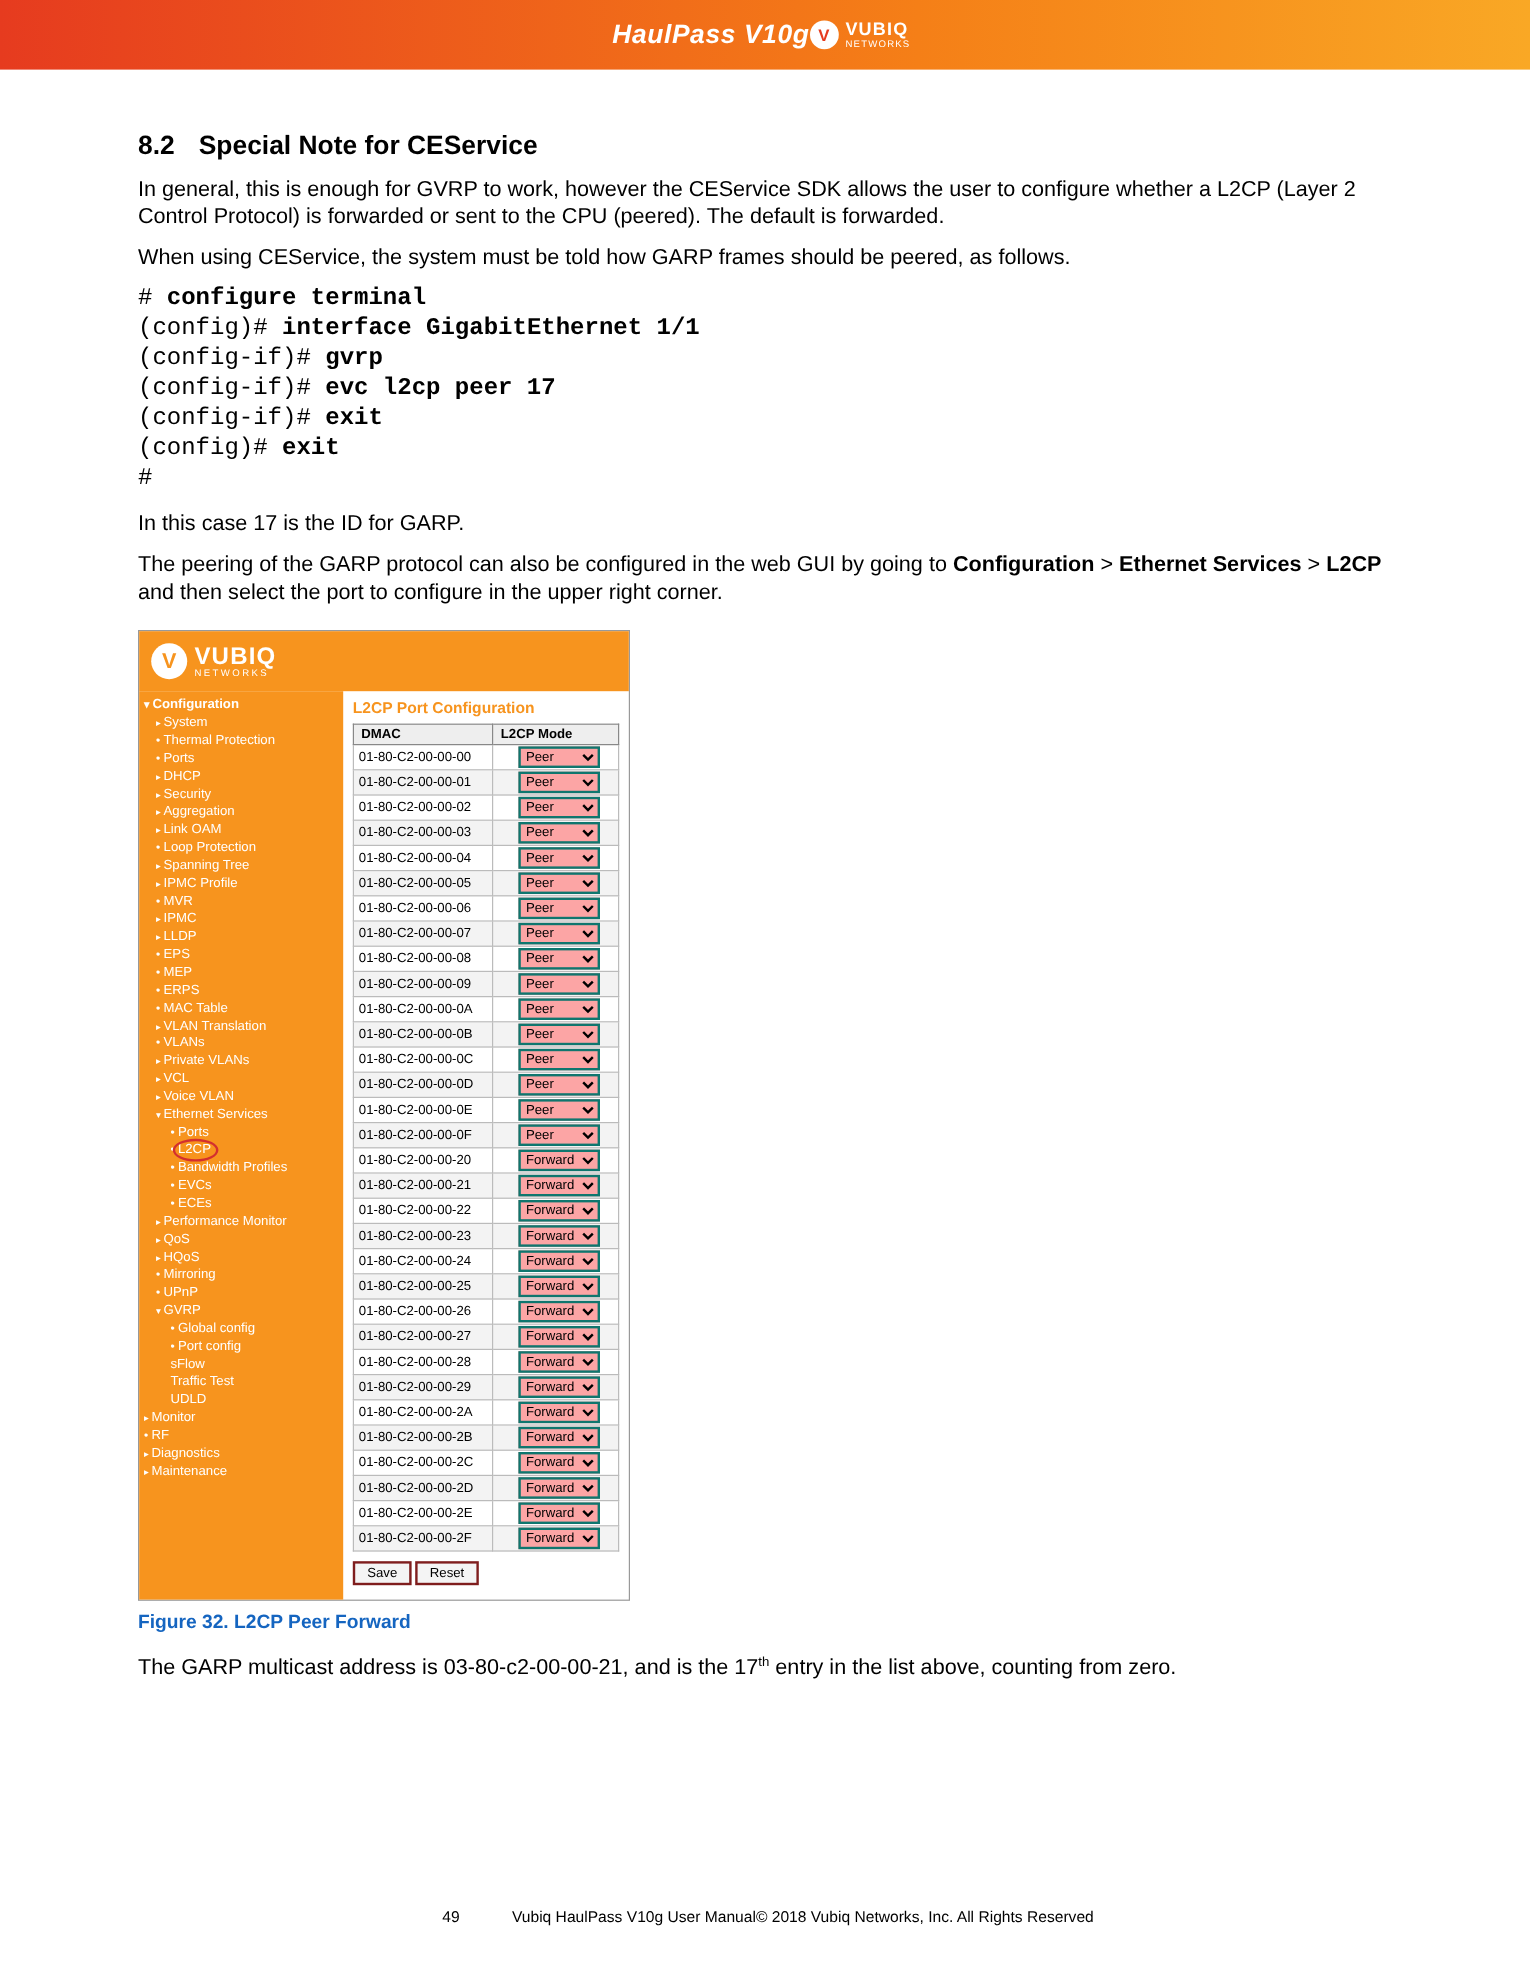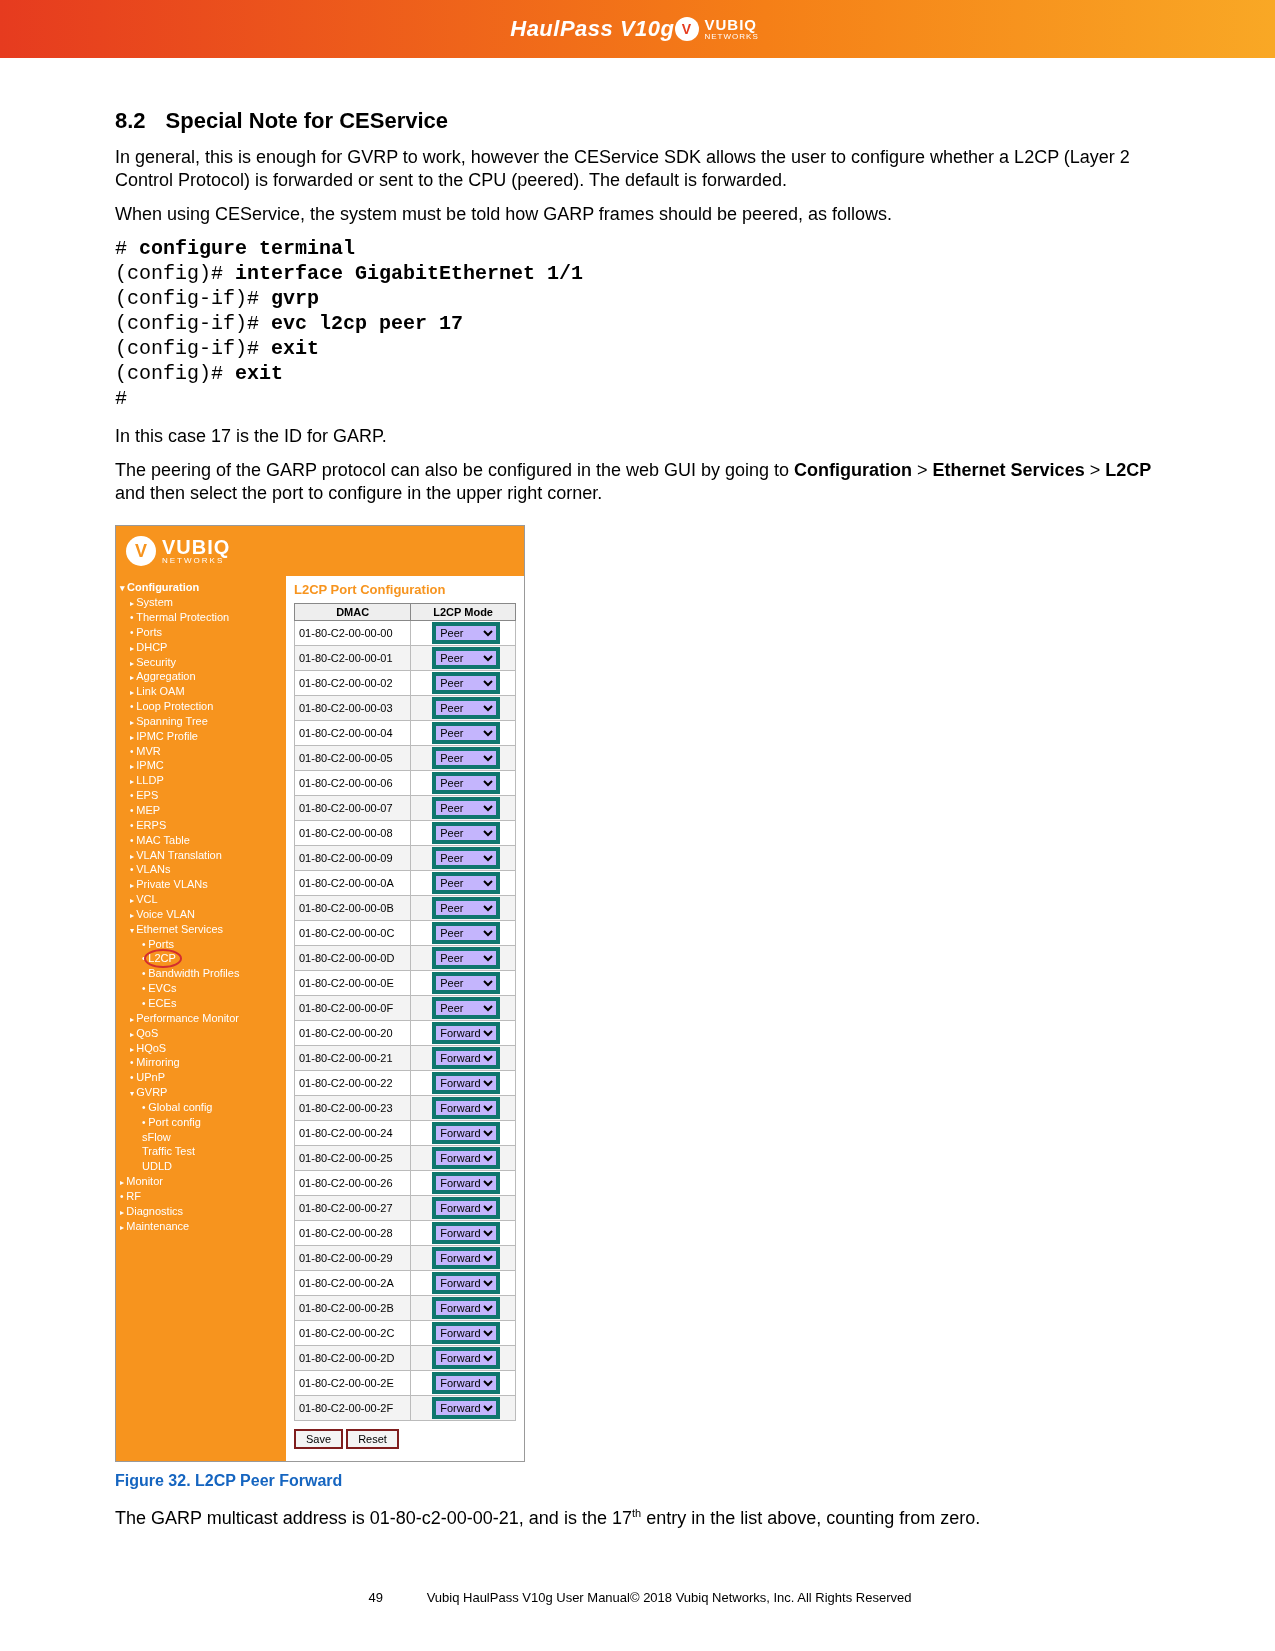--- a/index.html
+++ b/index.html
@@ -144,33 +144,33 @@
   table.l2cp {
     border-collapse: collapse;
     font-size: 11px;
     width: 100%;
   }
   table.l2cp th {
     border:1px solid #888;
     background:#eee;
     padding:2px 6px;
     font-weight:bold;
-    text-align:center;
+    text-align:left;
   }
   table.l2cp td {
     border:1px solid #bbb;
     padding:1px 4px;
     white-space:nowrap;
   }
   table.l2cp tr:nth-child(even) td { background:#f3f3f3; }
   table.l2cp select {
     font-size:11px;
     width:68px;
-    border:4px solid #0f766e;
-    background:#c4b5fd;
+    border:2px solid #0f766e;
+    background:#fca5a5;
     margin-left:17px;
   }
   .gui-buttons { margin-top:8px; }
   .gui-buttons button {
     font-size:11px;
     padding:2px 10px;
     border:2px solid #7f1d1d;
     background:#f4f4f4;
     cursor:pointer;
   }
@@ -423,21 +423,21 @@
           <button>Save</button>
           <button>Reset</button>
         </div>
       </div>
     </div>
   </div>
 
   <div class="fig-caption">Figure 32. L2CP Peer Forward</div>
 
   <p class="body">
-    <span>The GARP multicast address is 01-80-c2-00-00-21, and is the 17</span><sup>th</sup><span> entry in the list above, counting from zero.</span>
+    <span>The GARP multicast address is 03-80-c2-00-00-21, and is the 17</span><sup>th</sup><span> entry in the list above, counting from zero.</span>
   </p>
 </div>
 
 <div class="footer">
   <div class="left">
     <span class="pg">49</span>
     <span>Vubiq HaulPass V10g User Manual</span>
   </div>
   <div>© 2018 Vubiq Networks, Inc. All Rights Reserved</div>
 </div>

